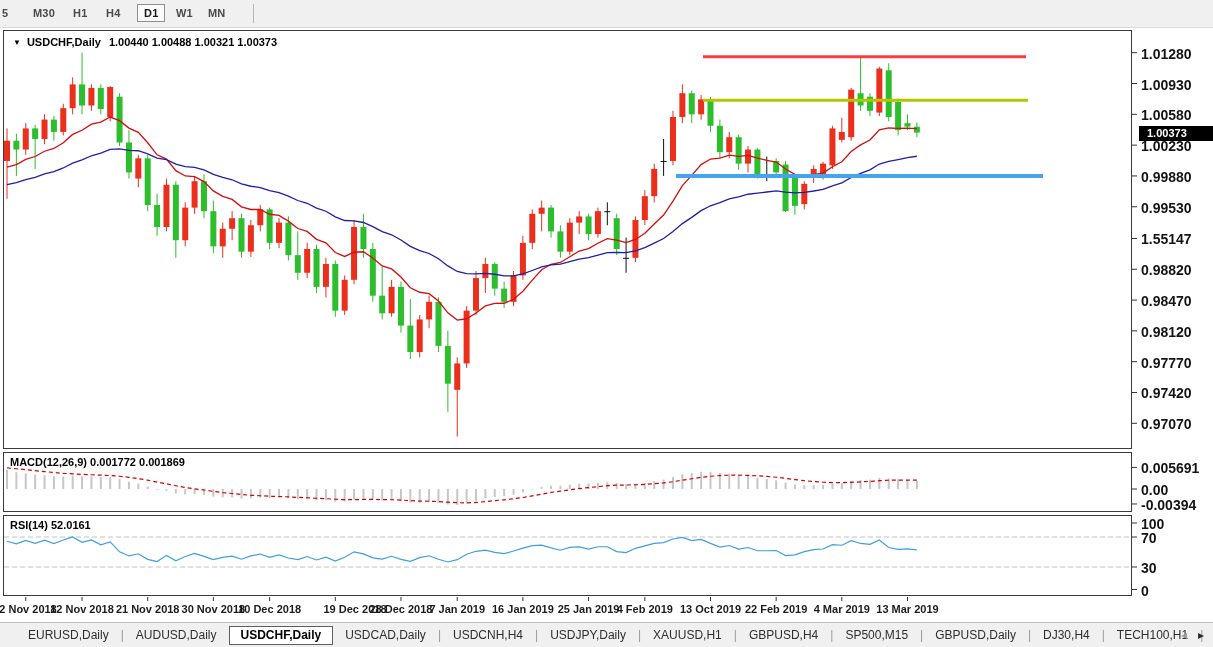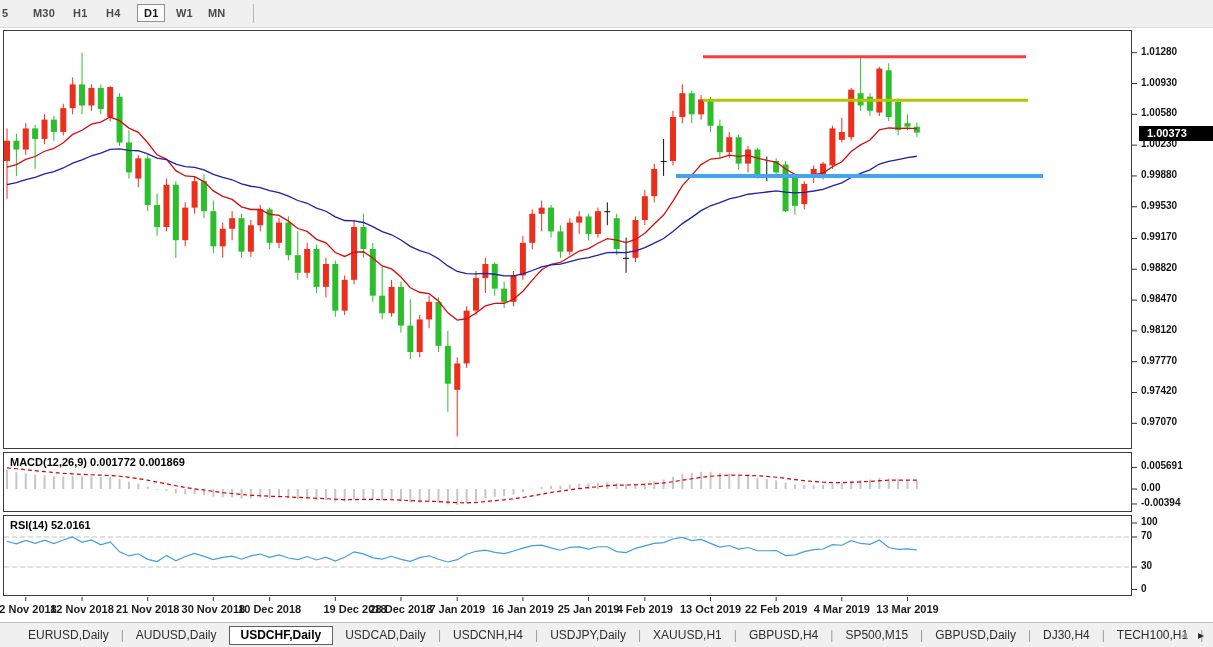--- a/index.html
+++ b/index.html
@@ -20,21 +20,21 @@
   #main-panel { left:3px; top:30px;  width:1129px; height:419px; }
   #macd-panel { left:3px; top:452px; width:1129px; height:60px; }
   #rsi-panel  { left:3px; top:515px; width:1129px; height:81px; }
   #chart-svg { position:absolute; left:0; top:0; pointer-events:none; }
   
   .chart-title { position:absolute; left:13px; top:36px; font-size:11px; font-weight:700; color:#000; white-space:nowrap; }
   .chart-title .arr { font-size:8px; position:relative; top:-1px; margin-right:6px; }
   .chart-title .vals { margin-left:8px; }
   .ind-label { position:absolute; font-size:11px; font-weight:700; color:#000; white-space:nowrap; }
   
-  .axis-label { position:absolute; left:1141px; font-size:10px; font-weight:700; color:#141414; white-space:nowrap; }
+  .axis-label { position:absolute; left:1141px; font-size:14px; font-weight:700; color:#141414; white-space:nowrap; }
   #price-tag { position:absolute; left:1133px; top:126px; width:76px; height:15px;
     background:#000; color:#fff; font-size:11px; font-weight:700; line-height:15px; padding-left:8px; }
   .date-label { position:absolute; top:603px; font-size:11px; font-weight:700; color:#1c1c1c; transform:translateX(-50%); white-space:nowrap; }
   
   .tabsbar { position:absolute; left:0; top:622px; width:1213px; height:25px;
     background:#f0f0f0; border-top:1px solid #bdbdbd; }
   .tabs-inner { display:flex; align-items:center; height:100%; padding-left:16px; }
   .tab { font-size:12px; color:#2e2e2e; padding:0 12px; white-space:nowrap; cursor:default;text-align:right; }
   .tab.active { background:#fff; border:1px solid #5f5f5f; font-weight:700; padding:1px 11px 2px; color:#000; }
   .tabpipe { color:#9a9a9a; font-size:12px; }
@@ -411,36 +411,39 @@
       <line x1="457.24" y1="597" x2="457.24" y2="601" stroke="#333"></line>
       <line x1="522.9000000000001" y1="597" x2="522.9000000000001" y2="601" stroke="#333"></line>
       <line x1="588.5600000000001" y1="597" x2="588.5600000000001" y2="601" stroke="#333"></line>
       <line x1="644.84" y1="597" x2="644.84" y2="601" stroke="#333"></line>
       <line x1="710.5000000000001" y1="597" x2="710.5000000000001" y2="601" stroke="#333"></line>
       <line x1="776.1600000000001" y1="597" x2="776.1600000000001" y2="601" stroke="#333"></line>
       <line x1="841.82" y1="597" x2="841.82" y2="601" stroke="#333"></line>
       <line x1="907.48" y1="597" x2="907.48" y2="601" stroke="#333"></line>
     </svg>
 
+  <div class="chart-title">
+    <span class="arr">▼</span><span>USDCHF,Daily</span><span class="vals">1.00440 1.00488 1.00321 1.00373</span>
+  </div>
 
   <div class="ind-label" style="left:10px; top:456px;">
     <span>MACD(12,26,9)</span>&nbsp;<span>0.001772</span>&nbsp;<span>0.001869</span>
   </div>
   <div class="ind-label" style="left:10px; top:519px;">
     <span>RSI(14)</span>&nbsp;<span>52.0161</span>
   </div>
 
   <div id="price-axis">
       <div class="axis-label" style="top: 45.7px;">1.01280</div>
       <div class="axis-label" style="top: 76.5105px;">1.00930</div>
       <div class="axis-label" style="top: 107.321px;">1.00580</div>
       <div class="axis-label" style="top: 138.131px;">1.00230</div>
       <div class="axis-label" style="top: 168.942px;">0.99880</div>
       <div class="axis-label" style="top: 199.752px;">0.99530</div>
-      <div class="axis-label" style="top: 231.443px;">0.99170</div>
+      <div class="axis-label" style="top: 231.443px;">1.55147</div>
       <div class="axis-label" style="top: 262.254px;">0.98820</div>
       <div class="axis-label" style="top: 293.064px;">0.98470</div>
       <div class="axis-label" style="top: 323.875px;">0.98120</div>
       <div class="axis-label" style="top: 354.685px;">0.97770</div>
       <div class="axis-label" style="top: 385.496px;">0.97420</div>
       <div class="axis-label" style="top: 416.306px;">0.97070</div>
       <div class="axis-label" style="top: 460.374px;">0.005691</div>
       <div class="axis-label" style="top: 482px;">0.00</div>
       <div class="axis-label" style="top: 496.972px;">-0.00394</div>
       <div class="axis-label" style="top: 516px;">100</div>

